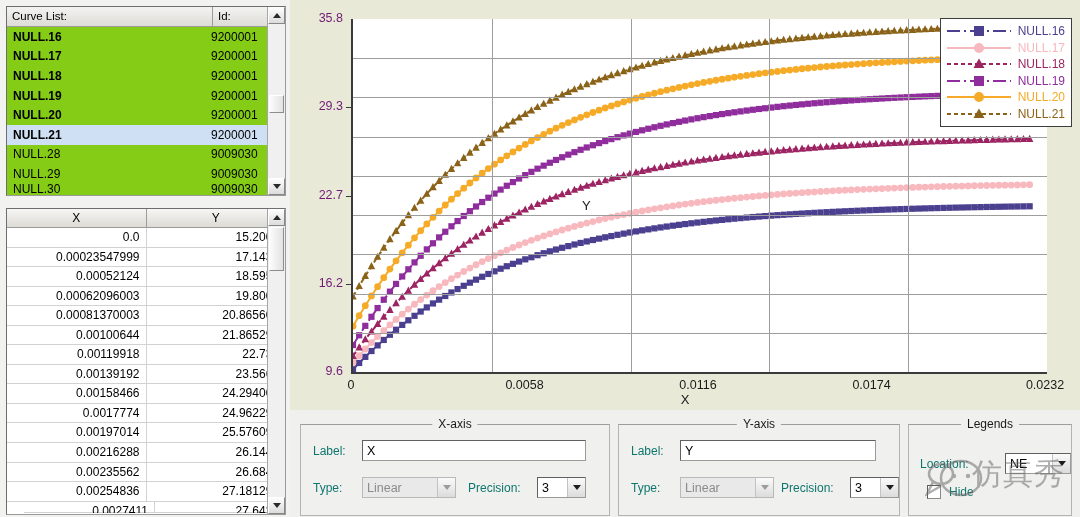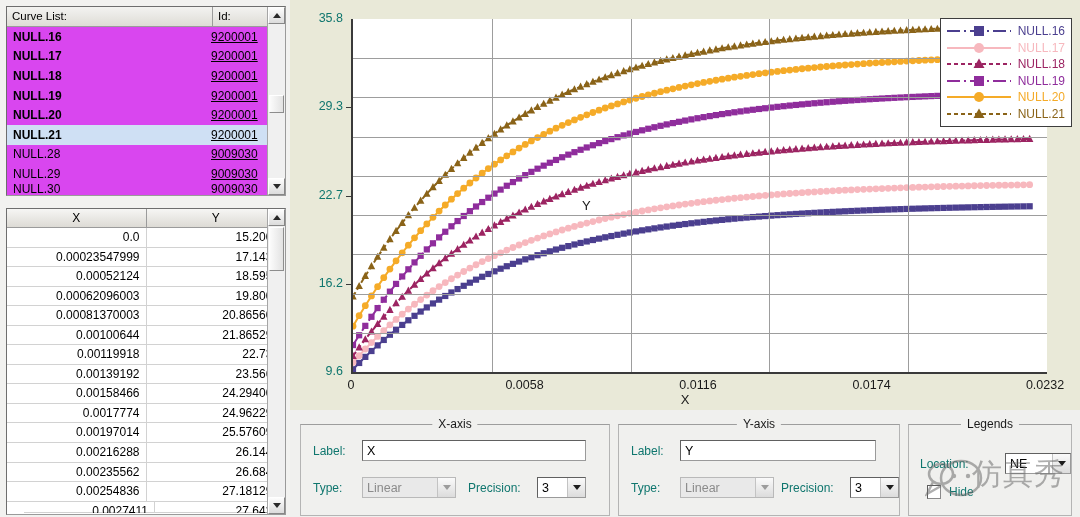--- a/index.html
+++ b/index.html
@@ -9,33 +9,33 @@
     font-size:11px;color:#000;background:#f0f0f0;
   }
   #root{position:relative;width:1080px;height:517px;}
 
   
   .panel{background:#f0f0ee;}
 
   
   #curve-list-panel{position:absolute;left:0;top:0;width:290px;height:200px;background:#f2f2f0;}
   #curve-list-box{position:absolute;left:6px;top:6px;width:278px;height:188px;
-     border:1px solid #9a9a9a;border-top-color:#6e6e6e;border-left-color:#6e6e6e;background:#d946ef;overflow:hidden;}
+     border:1px solid #9a9a9a;border-top-color:#6e6e6e;border-left-color:#6e6e6e;background:#84cc16;overflow:hidden;}
   .cl-header{display:flex;height:19px;background:#d9d9d6;border-bottom:1px solid #9b9b9b;}
   .cl-header > div{
      font-size:11.5px;line-height:18px;padding-left:5px;color:#000;
      border-right:1px solid #9b9b9b;background:linear-gradient(#f3f3f1,#dedcd6);}
   .clh-name{width:200px;}
   .clh-id{width:59px;border-right:none !important;}
   .cl-rows{position:relative;}
   .cl-row{display:flex;height:19.6px;align-items:center;}
   .cl-row.sel{background:#cfe0f4;}
   .cl-row.sel .cl-id{background:#cfe0f4;}
   .cl-name{width:200px;padding-left:6px;font-size:12px;box-sizing:border-box;white-space:nowrap;overflow:hidden;}
-  .cl-id{width:59px;padding-left:4px;font-size:12px;box-sizing:border-box;white-space:nowrap;overflow:hidden;text-decoration:underline;}
+  .cl-id{width:59px;padding-left:4px;font-size:12px;box-sizing:border-box;white-space:nowrap;overflow:hidden;}
   .cl-row.bold .cl-name{font-weight:bold;}
   .cl-row.clip{height:10px;overflow:hidden;}
 
   
   .vscroll{position:absolute;right:0;top:0;width:17px;bottom:0;background:#f0f0f0;border-left:1px solid #a5a5a5;}
   .vs-btn{width:17px;height:17px;background:linear-gradient(#fdfdfd,#dcdcdc);
       border:1px solid #fff;border-right-color:#878787;border-bottom-color:#878787;box-sizing:border-box;
       display:flex;align-items:center;justify-content:center;}
   .vs-btn.bottom{position:absolute;bottom:0;left:0;}
   .arrow-up{width:0;height:0;border-left:4px solid transparent;border-right:4px solid transparent;border-bottom:5px solid #2a2a2a;}
@@ -56,21 +56,21 @@
      border-right:1px solid #d2d2d2;border-bottom:1px solid #d2d2d2;box-sizing:border-box;}
   .xy-row > div:last-child{border-right:none;}
   .xy-row.clip{height:11px;overflow:hidden;margin-left:17px;}
 
   
   #chart-panel{position:absolute;left:290px;top:0;width:790px;height:410px;background:#e9e9d8;}
   #plot{position:absolute;left:61px;top:19px;width:696px;height:355px;background:#fff;
         border-left:2px solid #3a3a3a;border-bottom:2px solid #3a3a3a;box-sizing:border-box;}
   .gridline-h{position:absolute;left:0;right:0;height:1px;background:#9d9d9d;}
   .gridline-v{position:absolute;top:0;bottom:0;width:1px;background:#9d9d9d;}
-  .ytick-lbl{position:absolute;right:0;font-size:12.5px;color:#0f766e;text-align:right;}
+  .ytick-lbl{position:absolute;right:0;font-size:12.5px;color:#701a75;text-align:right;}
   .ytick-mark{position:absolute;width:6px;height:1px;background:#3a3a3a;}
   .xtick-lbl{position:absolute;font-size:12.5px;color:#1a1a1a;text-align:center;}
   #ylabel{position:absolute;left:292px;top:198px;font-size:13px;color:#1a1a1a;}
   #xlabel{position:absolute;left:0;right:0;top:392px;text-align:center;font-size:13px;color:#1a1a1a;}
 
   
   #legend{position:absolute;right:8px;top:18px;background:#fff;border:1.5px solid #3d3d3d;
      padding:4px 6px 4px 5px;}
   .lg-row{display:flex;align-items:center;height:16.5px;}
   .lg-swatch{width:66px;height:14px;position:relative;margin-right:6px;}

